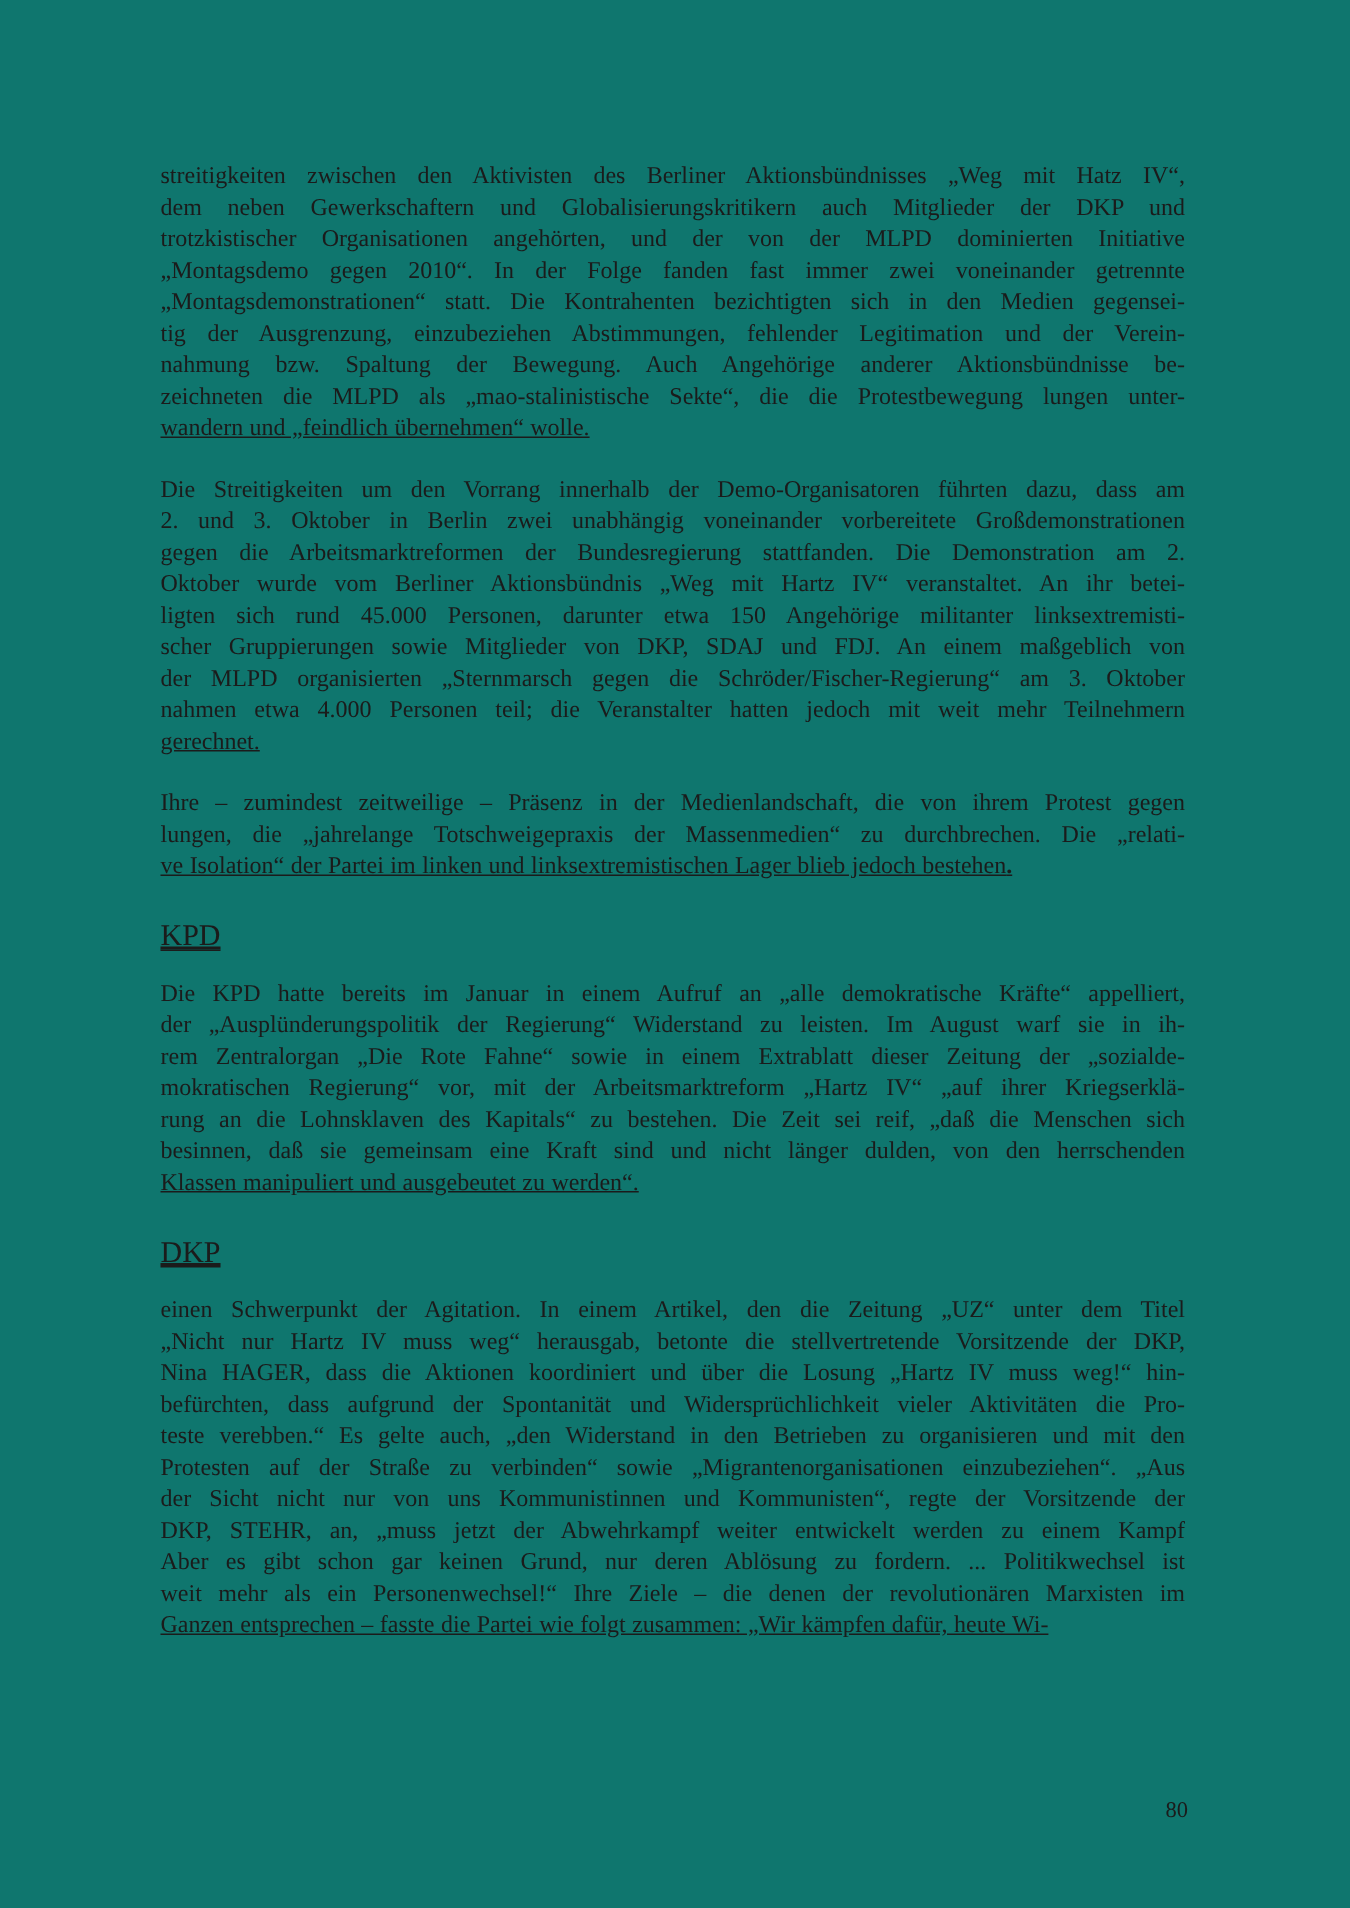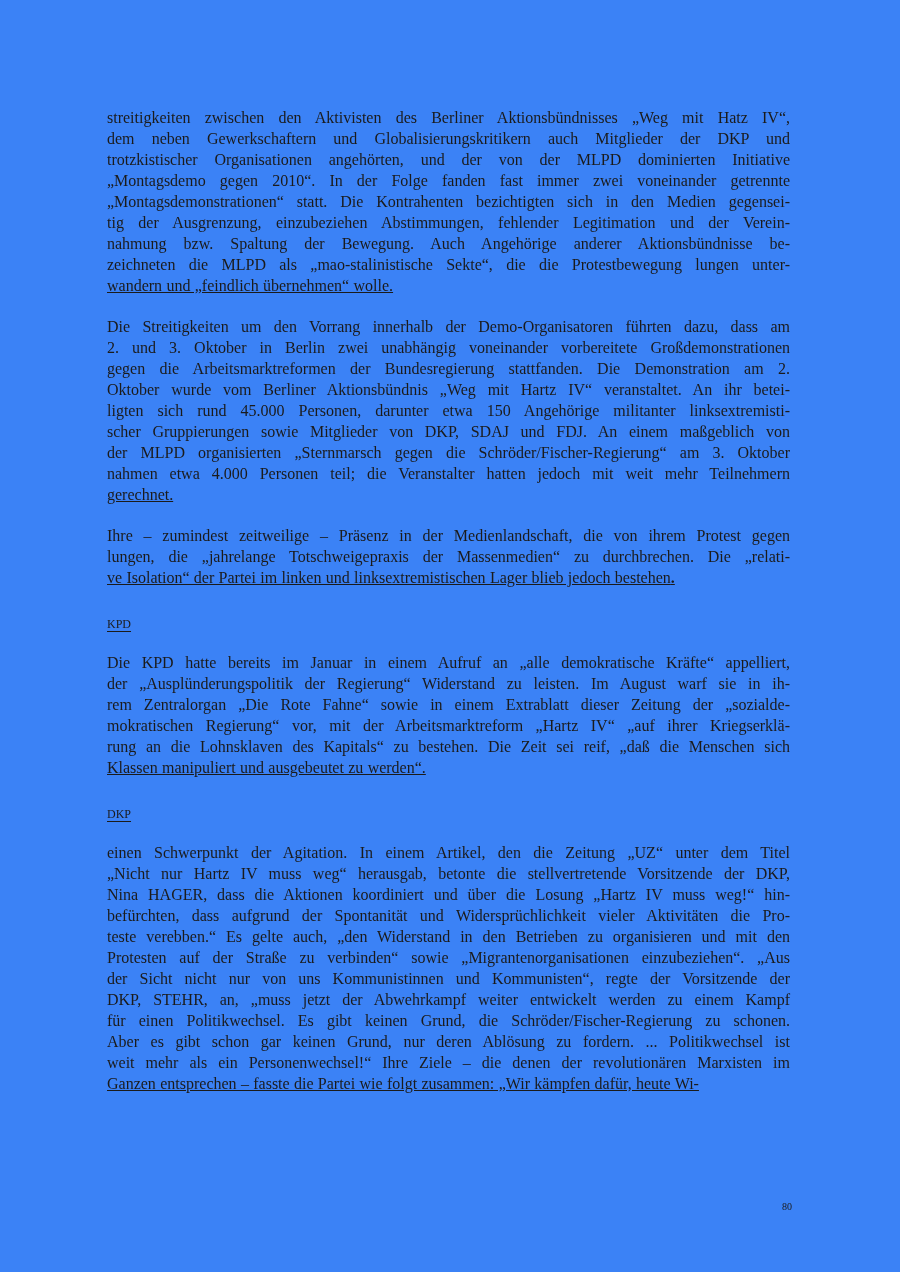--- a/index.html
+++ b/index.html
@@ -11,21 +11,21 @@
     width: 900px;
     height: 1272px;
     position: relative;
     font-family: "Liberation Serif", "DejaVu Serif", serif;
     color: #1b1b1b;
     overflow: hidden;
   }
   .page {
     position: absolute;
     inset: 0;
-    background: #3b82f6;
+    background: #0f766e;
   }
   .text-column {
     position: absolute;
     left: 107px;
     top: 107px;
     width: 683px;
     font-size: 16px;
     line-height: 21px;
   }
   .para {
@@ -36,33 +36,34 @@
     text-align: justify;
     text-align-last: justify;
     word-spacing: 0.02em;
   }
   .para .line.last {
     text-align-last: left;
     text-decoration: underline;
   }
   .heading {
     margin: 26px 0 17px 0;
-    font-size: 12px;
+    font-size: 20px;
     line-height: 21px;
+    text-decoration: underline;
   }
   .heading .underline {
     text-decoration: underline;
     text-underline-offset: 3px;
     text-decoration-thickness: 1px;
   }
   .page-number {
     position: absolute;
     top: 1197px;
     right: 108px;
-    font-size: 10px;
+    font-size: 15px;
     line-height: 20px;
     color: #1b1b1b;
     text-align: right;
   }
   b.bold-suffix { font-weight: 700; }
 </style>
 </head>
 <body>
 
 <div class="page">
@@ -94,32 +95,32 @@
         <span class="line">lungen, die „jahrelange Totschweigepraxis der Massenmedien“ zu durchbrechen. Die „relati-</span>
         <span class="line last">ve Isolation“ der Partei im linken und linksextremistischen Lager blieb jedoch bestehen<b class="bold-suffix">.</b></span>
       </div>
       <div class="heading"><span class="underline">KPD</span></div>
       <div class="para">
         <span class="line">Die KPD hatte bereits im Januar in einem Aufruf an „alle demokratische Kräfte“ appelliert,</span>
         <span class="line">der „Ausplünderungspolitik der Regierung“ Widerstand zu leisten. Im August warf sie in ih-</span>
         <span class="line">rem Zentralorgan „Die Rote Fahne“ sowie in einem Extrablatt dieser Zeitung der „sozialde-</span>
         <span class="line">mokratischen Regierung“ vor, mit der Arbeitsmarktreform „Hartz IV“ „auf ihrer Kriegserklä-</span>
         <span class="line">rung an die Lohnsklaven des Kapitals“ zu bestehen. Die Zeit sei reif, „daß die Menschen sich</span>
+        <span class="line">besinnen, daß sie gemeinsam eine Kraft sind und nicht länger dulden, von den herrschenden</span>
         <span class="line last">Klassen manipuliert und ausgebeutet zu werden“.</span>
       </div>
       <div class="heading"><span class="underline">DKP</span></div>
       <div class="para">
         <span class="line">einen Schwerpunkt der Agitation. In einem Artikel, den die Zeitung „UZ“ unter dem Titel</span>
         <span class="line">„Nicht nur Hartz IV muss weg“ herausgab, betonte die stellvertretende Vorsitzende der DKP,</span>
         <span class="line">Nina HAGER, dass die Aktionen koordiniert und über die Losung „Hartz IV muss weg!“ hin-</span>
         <span class="line">befürchten, dass aufgrund der Spontanität und Widersprüchlichkeit vieler Aktivitäten die Pro-</span>
         <span class="line">teste verebben.“ Es gelte auch, „den Widerstand in den Betrieben zu organisieren und mit den</span>
         <span class="line">Protesten auf der Straße zu verbinden“ sowie „Migrantenorganisationen einzubeziehen“. „Aus</span>
         <span class="line">der Sicht nicht nur von uns Kommunistinnen und Kommunisten“, regte der Vorsitzende der</span>
         <span class="line">DKP, STEHR, an, „muss jetzt der Abwehrkampf weiter entwickelt werden zu einem Kampf</span>
-        <span class="line">für einen Politikwechsel. Es gibt keinen Grund, die Schröder/Fischer-Regierung zu schonen.</span>
         <span class="line">Aber es gibt schon gar keinen Grund, nur deren Ablösung zu fordern. ... Politikwechsel ist</span>
         <span class="line">weit mehr als ein Personenwechsel!“ Ihre Ziele – die denen der revolutionären Marxisten im</span>
         <span class="line last">Ganzen entsprechen – fasste die Partei wie folgt zusammen: „Wir kämpfen dafür, heute Wi-</span>
       </div>
     </div>
   <div class="page-number">80</div>
 </div>
 
 </body></html>

